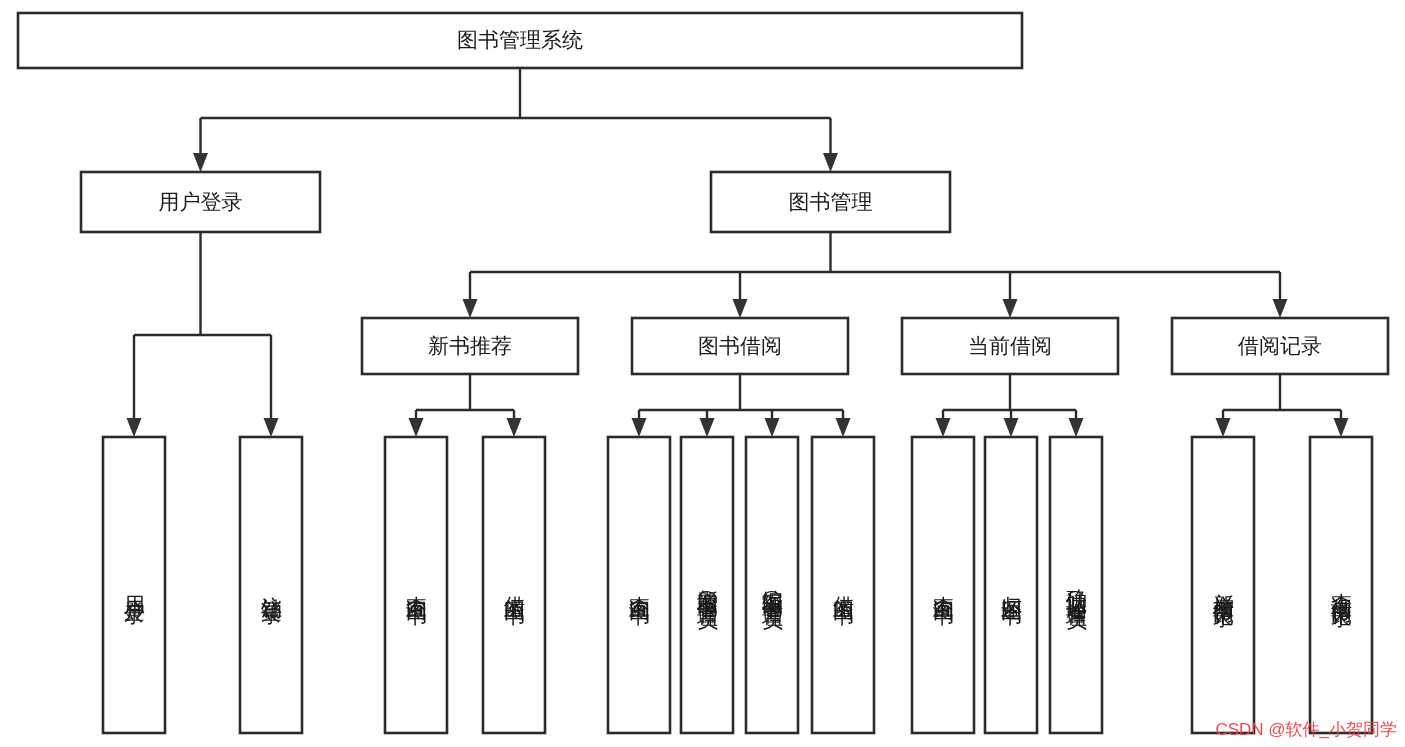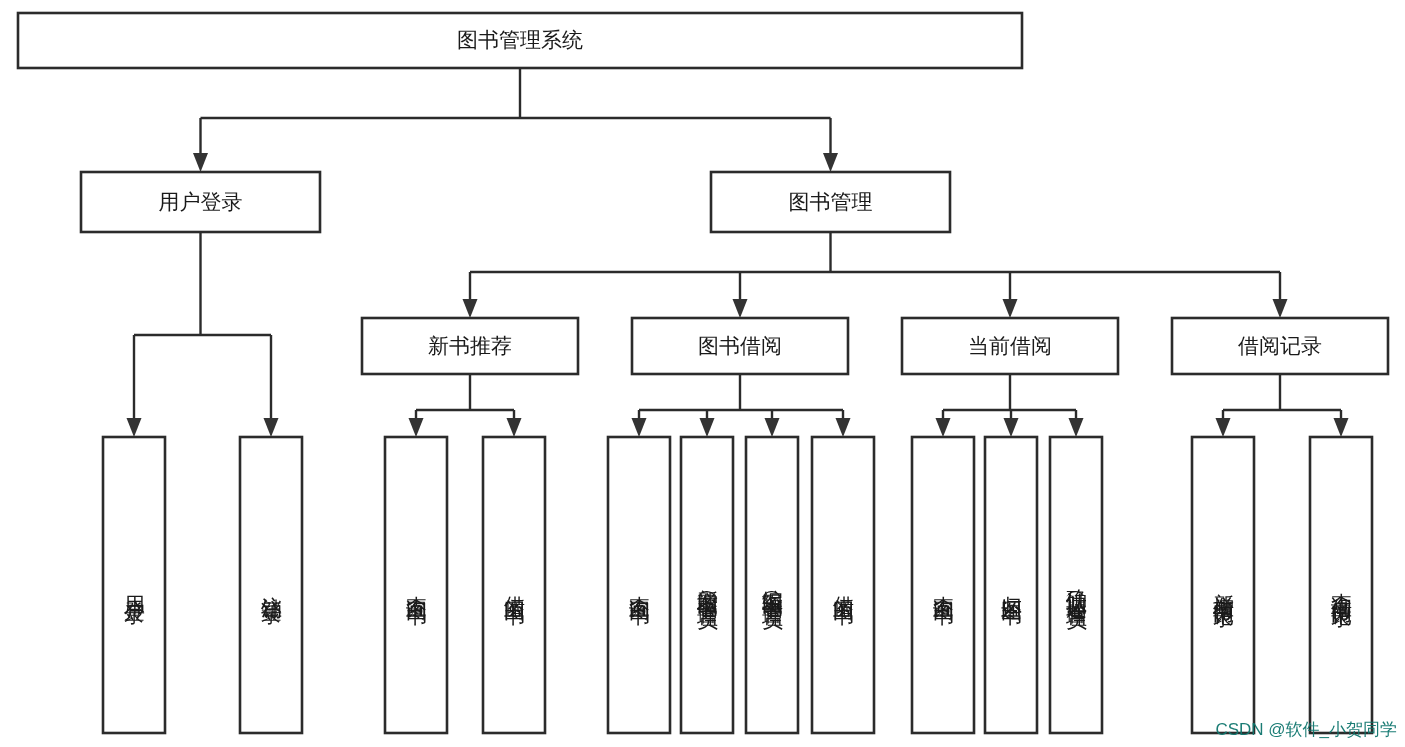--- a/index.html
+++ b/index.html
@@ -61,21 +61,21 @@
     color: #1a1a1a;
     pointer-events: none;
     white-space: nowrap;
   }
   .watermark {
     position: absolute;
     right: 8px;
     bottom: 6px;
     font-family: "Liberation Sans", "DejaVu Sans", sans-serif;
     font-size: 17px;
-    color: #0f766e;
+    color: #ef4444;
     opacity: 0.95;
     white-space: nowrap;
   }
 </style>
 </head>
 <body>
 
 <div id="diagram-root">
 
   <svg id="flow-svg" viewBox="0 0 1405 747">

